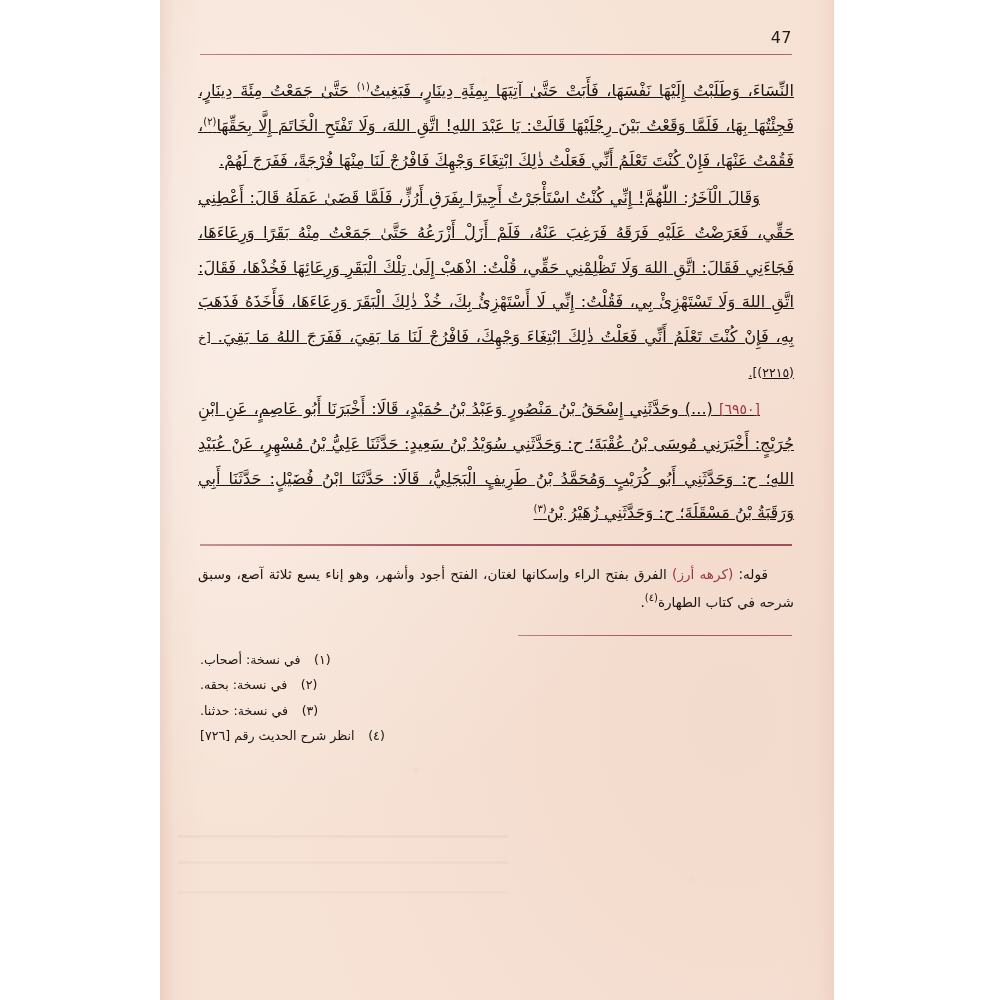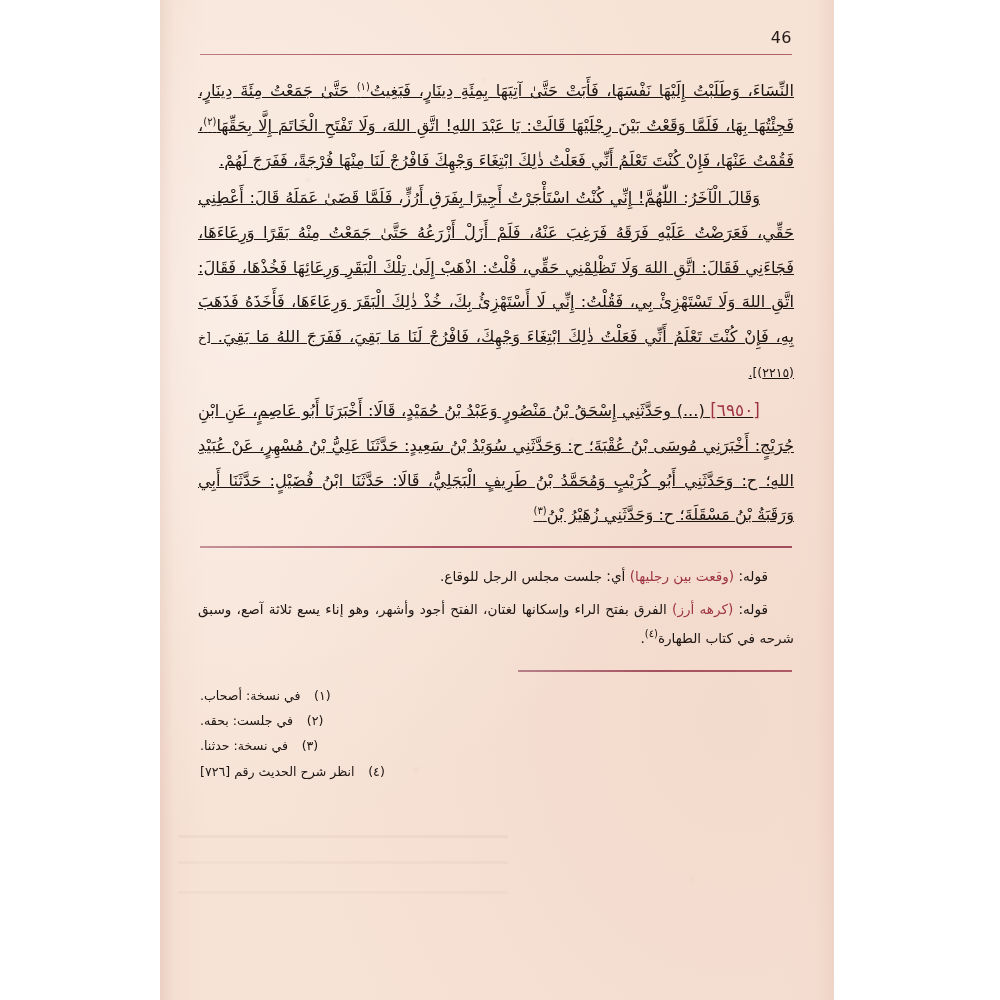--- a/index.html
+++ b/index.html
@@ -132,21 +132,21 @@
     line-height: 0;
   }
 
   .takhrij {
     font-size: 12.5px;
     color: #1c1411;
   }
 
   .hadith-num {
     color: #9e3442;
-    font-size: 17px;
+    font-size: 14px;
   }
 
   .ellipsis-ref {
     color: #1c1411;
   }
 
   
   .sharh-rule {
     height: 1.5px;
     background: linear-gradient(90deg, #c08a92 0%, #a2475a 40%, #9c4152 100%);
@@ -206,56 +206,55 @@
 <body>
 
 <div class="scan-area">
   <div class="book-page">
     <div class="paper-grain"></div>
     <div class="bleed-through"></div>
 
     <div class="page-inner">
 
       <div class="header-row">
-        <div class="page-number">46</div>
+        <div class="page-number">47</div>
       </div>
       <div class="header-rule"></div>
 
       <div class="matn">
 
         <p><span>النِّسَاءَ، وَطَلَبْتُ إِلَيْهَا نَفْسَهَا، فَأَبَتْ حَتَّىٰ آتِيَهَا بِمِئَةِ دِينَارٍ، فَبَغِيتُ</span><sup class="fn">(١)</sup><span> حَتَّىٰ جَمَعْتُ مِئَةَ دِينَارٍ، فَجِئْتُهَا بِهَا، فَلَمَّا وَقَعْتُ بَيْنَ رِجْلَيْهَا قَالَتْ: يَا عَبْدَ اللهِ! اتَّقِ اللهَ، وَلَا تَفْتَحِ الْخَاتَمَ إِلَّا بِحَقِّهَا</span><sup class="fn">(٢)</sup><span>، فَقُمْتُ عَنْهَا، فَإِنْ كُنْتَ تَعْلَمُ أَنِّي فَعَلْتُ ذٰلِكَ ابْتِغَاءَ وَجْهِكَ فَافْرُجْ لَنَا مِنْهَا فُرْجَةً، فَفَرَجَ لَهُمْ.</span></p>
 
         <p class="indented"><span>وَقَالَ الْآخَرُ: اللّٰهُمَّ! إِنِّي كُنْتُ اسْتَأْجَرْتُ أَجِيرًا بِفَرَقِ أَرُزٍّ، فَلَمَّا قَضَىٰ عَمَلَهُ قَالَ: أَعْطِنِي حَقِّي، فَعَرَضْتُ عَلَيْهِ فَرَقَهُ فَرَغِبَ عَنْهُ، فَلَمْ أَزَلْ أَزْرَعُهُ حَتَّىٰ جَمَعْتُ مِنْهُ بَقَرًا وَرِعَاءَهَا، فَجَاءَنِي فَقَالَ: اتَّقِ اللهَ وَلَا تَظْلِمْنِي حَقِّي، قُلْتُ: اذْهَبْ إِلَىٰ تِلْكَ الْبَقَرِ وَرِعَائِهَا فَخُذْهَا، فَقَالَ: اتَّقِ اللهَ وَلَا تَسْتَهْزِئْ بِي، فَقُلْتُ: إِنِّي لَا أَسْتَهْزِئُ بِكَ، خُذْ ذٰلِكَ الْبَقَرَ وَرِعَاءَهَا، فَأَخَذَهُ فَذَهَبَ بِهِ، فَإِنْ كُنْتَ تَعْلَمُ أَنِّي فَعَلْتُ ذٰلِكَ ابْتِغَاءَ وَجْهِكَ، فَافْرُجْ لَنَا مَا بَقِيَ، فَفَرَجَ اللهُ مَا بَقِيَ.</span> <span class="takhrij">[خ (٢٢١٥)].</span></p>
 
         <p class="indented"><span class="hadith-num">[٦٩٥٠]</span> <span class="ellipsis-ref">(...)</span> <span>وحَدَّثَنِي إِسْحَقُ بْنُ مَنْصُورٍ وَعَبْدُ بْنُ حُمَيْدٍ، قَالَا: أَخْبَرَنَا أَبُو عَاصِمٍ، عَنِ ابْنِ جُرَيْجٍ: أَخْبَرَنِي مُوسَى بْنُ عُقْبَةَ؛ ح: وَحَدَّثَنِي سُوَيْدُ بْنُ سَعِيدٍ: حَدَّثَنَا عَلِيُّ بْنُ مُسْهِرٍ، عَنْ عُبَيْدِ اللهِ؛ ح: وَحَدَّثَنِي أَبُو كُرَيْبٍ وَمُحَمَّدُ بْنُ طَرِيفٍ الْبَجَلِيُّ، قَالَا: حَدَّثَنَا ابْنُ فُضَيْلٍ: حَدَّثَنَا أَبِي وَرَقَبَةُ بْنُ مَسْقَلَةَ؛ ح: وَحَدَّثَنِي زُهَيْرُ بْنُ</span><sup class="fn">(٣)</sup></p>
 
       </div>
 
       <div class="sharh-rule"></div>
 
       <div class="sharh">
 
-        <p><span>قوله:</span> <span class="lemma">(وقعت بين رجليها)</span><span> أي: جلست مجلس الرجل للوقاع.</span></p>
 
 
         <p><span>قوله:</span> <span class="lemma">(كرهه أرز)</span><span> الفرق بفتح الراء وإسكانها لغتان، الفتح أجود وأشهر، وهو إناء يسع ثلاثة آصع، وسبق شرحه في كتاب الطهارة</span><sup class="fn">(٤)</sup><span>.</span></p>
 
 
       </div>
 
       <div class="footnote-rule"></div>
 
       <div class="footnotes">
         <div class="fn-row">
           <span class="fn-marker">(١)</span>
           <span>في نسخة: أصحاب.</span>
         </div>
         <div class="fn-row">
           <span class="fn-marker">(٢)</span>
-          <span>في جلست: بحقه.</span>
+          <span>في نسخة: بحقه.</span>
         </div>
         <div class="fn-row">
           <span class="fn-marker">(٣)</span>
           <span>في نسخة: حدثنا.</span>
         </div>
         <div class="fn-row">
           <span class="fn-marker">(٤)</span>
           <span>انظر شرح الحديث رقم [٧٢٦]</span>
         </div>
       </div>

